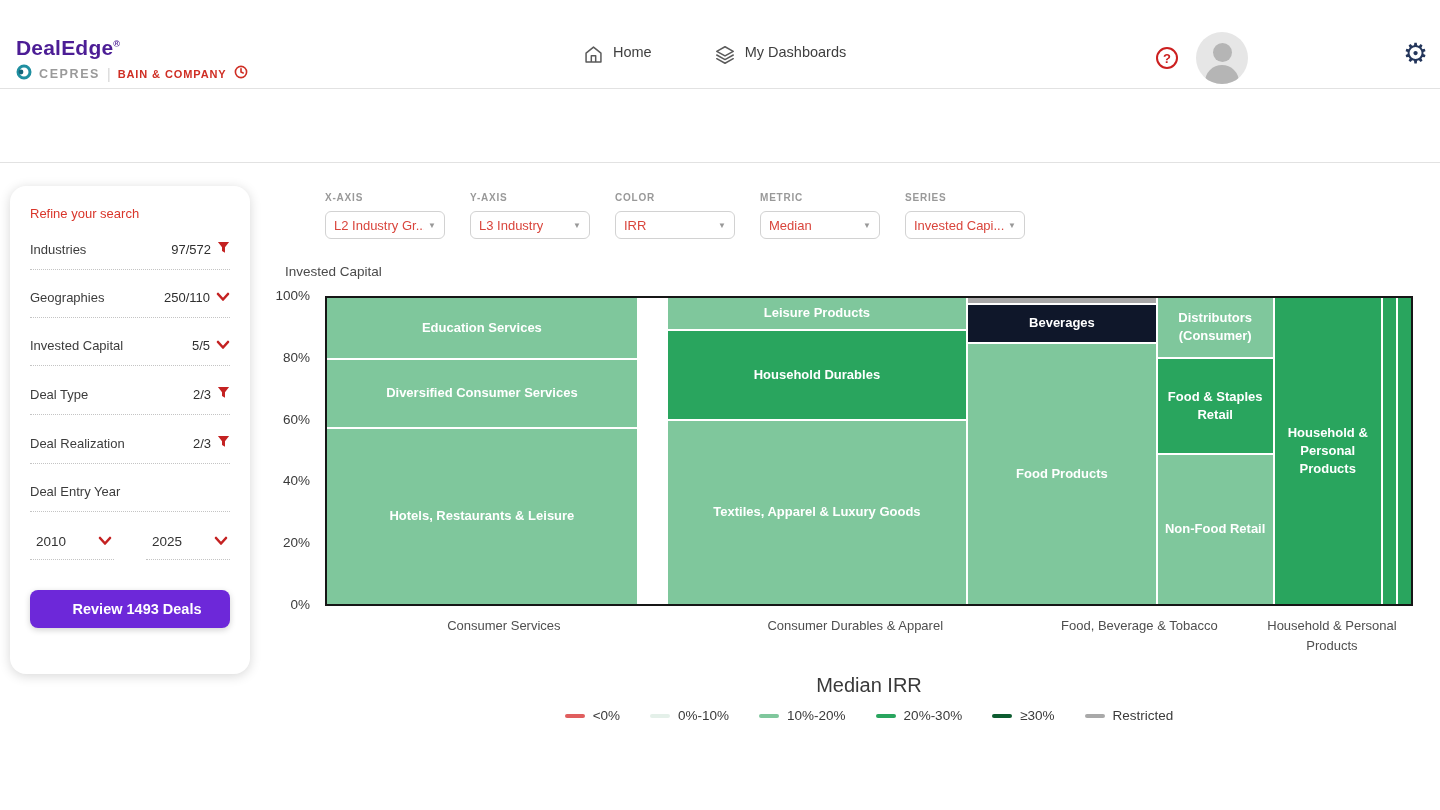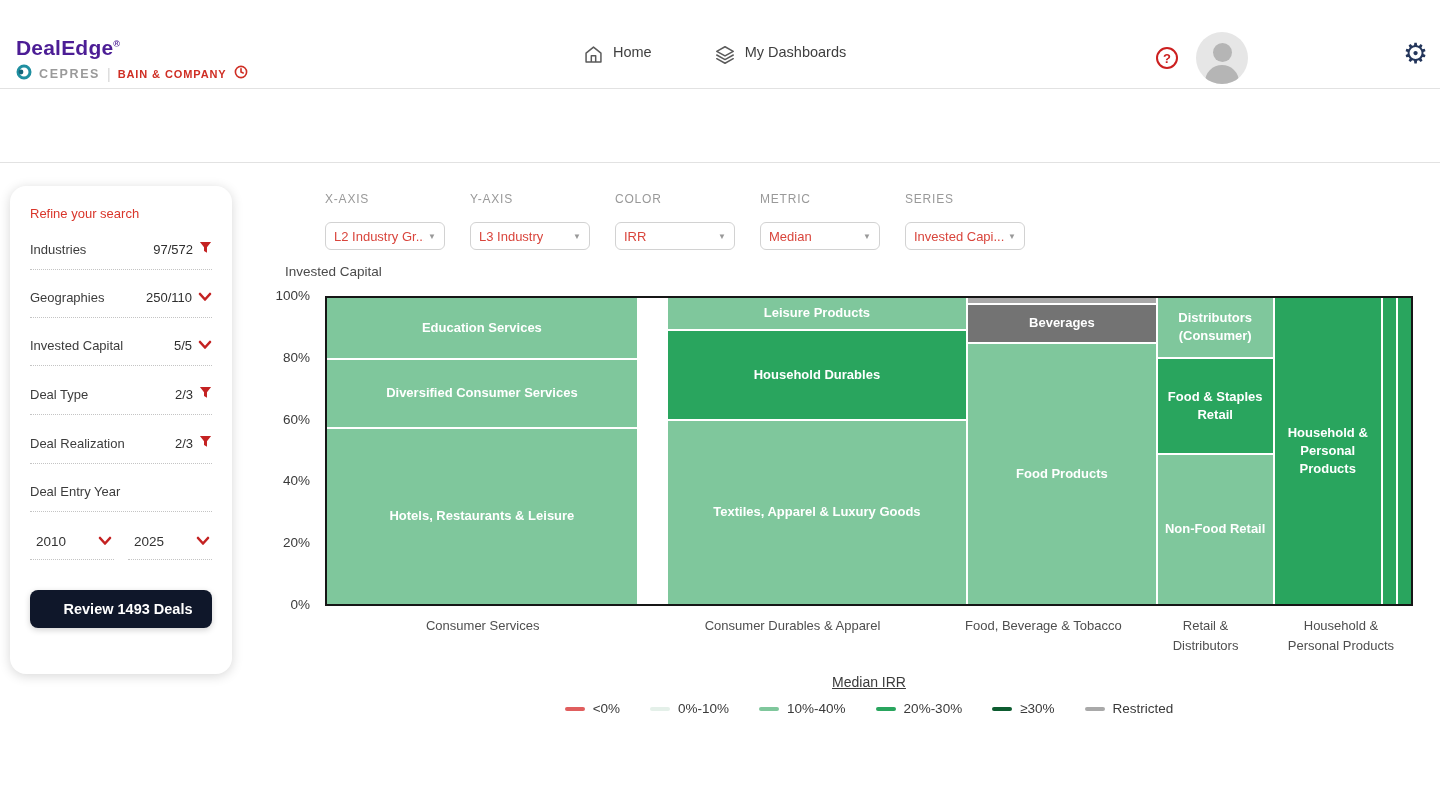--- a/index.html
+++ b/index.html
@@ -23,39 +23,39 @@
   .help-icon { position:absolute; left:1156px; top:47px; width:22px; height:22px;
     border:2px solid #cc1f1f; border-radius:50%; color:#cc1f1f; font-weight:700;
     font-size:13px; display:flex; align-items:center; justify-content:center; }
   .avatar { position:absolute; left:1196px; top:32px; width:52px; height:52px;
     border-radius:50%; background:#e6e6e6; overflow:hidden; }
   .avatar-head { width:19px; height:19px; border-radius:50%; background:#b5b5b5; margin:11px auto 3px; }
   .avatar-body { width:34px; height:22px; border-radius:17px 17px 0 0; background:#b5b5b5; margin:0 auto; }
   .gear-icon { position:absolute; right:12px; top:40px; font-size:28px; color:#24365b; line-height:1; cursor:pointer; }
 
   
-  .sidebar { position:absolute; left:10px; top:186px; width:222px; height:488px;
+  .sidebar { position:absolute; left:10px; top:186px; width:240px; height:488px;
     background:#fff; border-radius:16px; box-shadow:0 2px 12px rgba(0,0,0,.16);
     padding:20px; }
   .sidebar-title { color:#d9362b; font-size:13px; margin-bottom:20px; }
   .filter-row { display:flex; justify-content:space-between; align-items:center;
     padding-bottom:12px; border-bottom:1px dotted #c4c4c4; margin-bottom:20px;
     font-size:13px; color:#3c3c3c; cursor:pointer; }
   .filter-value { display:flex; align-items:center; gap:6px; color:#2f2f2f; }
   .years-row { display:flex; justify-content:space-between; margin-bottom:30px; }
   .year-select { width:84px; display:flex; justify-content:space-between; align-items:center;
     padding:2px 2px 10px 6px; border-bottom:1px dotted #c4c4c4; font-size:13.5px; color:#333; cursor:pointer; }
-  .review-button { display:block; width:100%; height:38px; background:#0f172a; color:#fff;
+  .review-button { display:block; width:100%; height:38px; background:#6d28d9; color:#fff;
     font-weight:700; font-size:14.5px; border:none; border-radius:8px;
     box-shadow:0 2px 6px rgba(0,0,0,.18); cursor:pointer; font-family:inherit;padding-left:14px; }
 
   
   .controls { position:absolute; left:325px; top:192px; display:flex; gap:25px; }
   .control-group { width:120px; }
-  .control-label { font-size:12px; color:#999; letter-spacing:.8px; margin-bottom:16px; }
+  .control-label { font-size:10px; color:#999; letter-spacing:.8px; margin-bottom:8px;font-weight:bold; }
   .control-select { height:28px; border:1px solid #d2d2d2; border-radius:6px; background:#fff;
     display:flex; align-items:center; justify-content:space-between; padding:0 8px;
     font-size:13px; color:#d9453c; cursor:pointer; }
   .control-select .value { white-space:nowrap; overflow:hidden; }
   .caret { color:#999; font-size:8px; flex:none; margin-left:4px; }
 
   
   .chart-title { position:absolute; left:285px; top:264px; font-size:13.5px; color:#4a4a4a; }
   .y-ticks { position:absolute; left:230px; top:288px; width:80px; height:324px;
     display:flex; flex-direction:column; justify-content:space-between; align-items:flex-end;
@@ -65,21 +65,21 @@
   .mekko-col { display:flex; flex-direction:column; gap:2px; flex-basis:0; min-width:0; }
   .mekko-seg { flex-basis:0; display:flex; align-items:center; justify-content:center;
     text-align:center; color:#fff; font-size:13px; font-weight:600; line-height:1.4;
     padding:0 6px; overflow:hidden; cursor:pointer; }
   .x-categories { position:absolute; left:325px; top:616px; width:1088px; display:flex;
     font-size:13px; color:#4f4f4f; text-align:center; line-height:1.5; }
   .x-cat-cell { flex-basis:0; padding:0 8px; }
 
   
   .legend { position:absolute; left:325px; top:674px; width:1088px; text-align:center; }
-  .legend-title { font-size:14px; color:#3a3a3a; margin-bottom:11px;text-decoration:underline; }
+  .legend-title { font-size:20px; color:#3a3a3a; margin-bottom:11px; }
   .legend-items { display:flex; justify-content:center; align-items:center; gap:30px; }
   .legend-item { display:flex; align-items:center; gap:8px; font-size:13.5px; color:#3a3a3a; }
   .legend-swatch { width:20px; height:4px; border-radius:2px; display:inline-block; }
 
   .icon-svg { display:block; }
 </style>
 </head>
 <body>
 
 <div class="header">
@@ -275,21 +275,21 @@
       </div>
       <div class="mekko-seg" style="flex-grow: 29.2; background: rgb(41, 165, 94);">
         <span>Household Durables</span>
       </div>
       <div class="mekko-seg" style="flex-grow: 60.7; background: rgb(127, 199, 156);">
         <span>Textiles, Apparel &amp; Luxury Goods</span>
       </div>
     </div>
     <div class="mekko-col" style="flex-grow: 18;">
       <div class="mekko-seg" style="flex-grow: 1.6; background: rgb(169, 169, 169);"></div>
-      <div class="mekko-seg" style="flex-grow: 12.3; background: #737373; text-align: right;">
+      <div class="mekko-seg" style="flex-grow: 12.3; background: #0f172a; text-align: right;">
         <span>Beverages</span>
       </div>
       <div class="mekko-seg" style="flex-grow: 86.1; background: rgb(127, 199, 156);">
         <span>Food Products</span>
       </div>
     </div>
     <div class="mekko-col" style="flex-grow: 11;">
       <div class="mekko-seg" style="flex-grow: 19.5; background: rgb(127, 199, 156);">
         <span>Distributors (Consumer)</span>
       </div>
@@ -309,38 +309,37 @@
       <div class="mekko-seg" style="flex-grow: 100; background: rgb(41, 165, 94);"></div>
     </div>
     <div class="mekko-col" style="flex-grow: 1.2;">
       <div class="mekko-seg" style="flex-grow: 100; background: rgb(41, 165, 94);"></div>
     </div>
   </div>
 <div class="x-categories">
     <div class="x-cat-cell" style="flex-grow: 29.7;">Consumer Services</div>
     <div class="x-cat-cell" style="flex-grow: 28.6;">Consumer Durables &amp; Apparel</div>
     <div class="x-cat-cell" style="flex-grow: 18;">Food, Beverage &amp; Tobacco</div>
-    <div class="x-cat-cell" style="flex-grow: 11;">Retail &amp; Distributors</div>
     <div class="x-cat-cell" style="flex-grow: 12.7;">Household &amp; Personal Products</div>
   </div>
 
 <div class="legend">
   <div class="legend-title">Median IRR</div>
   <div class="legend-items">
       <div class="legend-item">
         <span class="legend-swatch" style="background: rgb(224, 94, 94);"></span>
         <span>&lt;0%</span>
       </div>
       <div class="legend-item">
         <span class="legend-swatch" style="background: rgb(228, 240, 233);"></span>
         <span>0%-10%</span>
       </div>
       <div class="legend-item">
         <span class="legend-swatch" style="background: rgb(127, 199, 156);"></span>
-        <span>10%-40%</span>
+        <span>10%-20%</span>
       </div>
       <div class="legend-item">
         <span class="legend-swatch" style="background: rgb(41, 165, 94);"></span>
         <span>20%-30%</span>
       </div>
       <div class="legend-item">
         <span class="legend-swatch" style="background: rgb(13, 92, 48);"></span>
         <span>≥30%</span>
       </div>
       <div class="legend-item">

